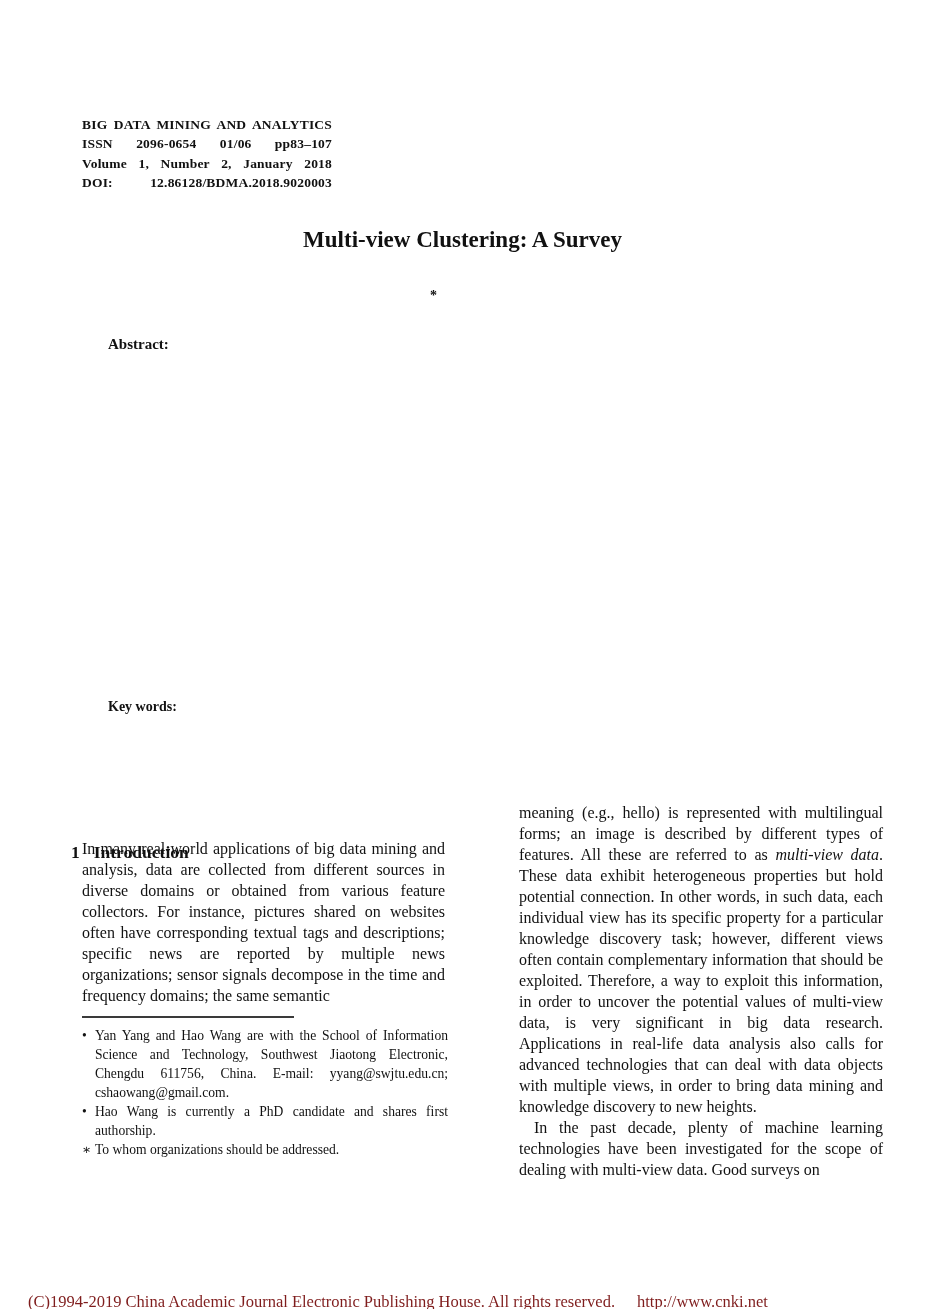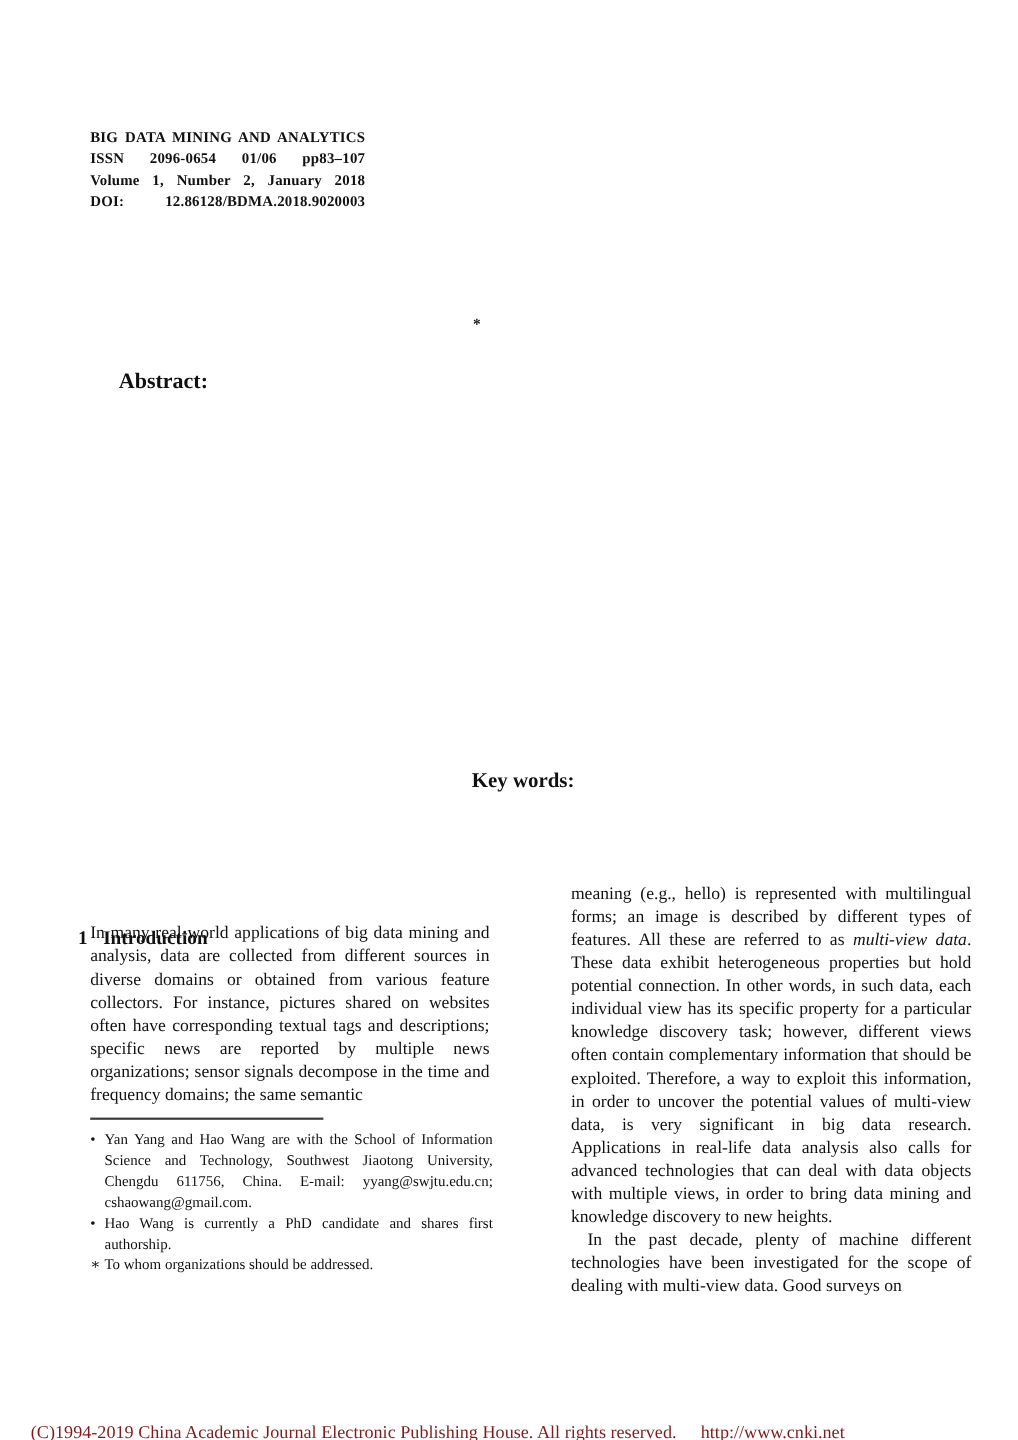--- a/index.html
+++ b/index.html
@@ -23,22 +23,22 @@
   .paper-title {
     position: absolute; left: 0; top: 227px; width: 925px;
     text-align: center; font-weight: bold; font-size: 23px;
   }
 
   .author-note {
     position: absolute; left: 430px; top: 288px;
     font-size: 14px; font-weight: bold;
   }
 
-  .abstract-block { position: absolute; left: 108px; top: 336px; width: 735px; font-size: 20px; }
-  .keywords-block { position: absolute; left: 108px; top: 699px; width: 735px; font-size: 19px; text-align: center; }
+  .abstract-block { position: absolute; left: 108px; top: 336px; width: 735px; font-size: 15px; }
+  .keywords-block { position: absolute; left: 108px; top: 699px; width: 735px; font-size: 14px; }
   .field-label { font-weight: bold; }
   .field-text { font-weight: normal; }
 
   .section-heading {
     position: absolute; left: 71px; top: 798px;
     font-size: 17.5px; font-weight: bold; margin-top: 44px;
   }
   .section-heading .sec-num { display: inline-block; margin-right: 14px; }
 
   .body-col {
@@ -73,20 +73,21 @@
 
 <div class="page">
 
   <div class="journal-header">
     <span class="jline">BIG DATA MINING AND ANALYTICS</span>
     <span class="jline">ISSN 2096-0654 01/06 pp83–107</span>
     <span class="jline">Volume 1, Number 2, January 2018</span>
     <span class="jline">DOI: 12.86128/BDMA.2018.9020003</span>
   </div>
 
+  <h1 class="paper-title">Multi-view Clustering: A Survey</h1>
 
   <div class="author-note">*</div>
 
   <div class="abstract-block">
     <span class="field-label">Abstract:</span>
     <span class="field-text"></span>
   </div>
 
   <div class="keywords-block">
     <span class="field-label">Key words:</span>
@@ -96,29 +97,29 @@
   <div class="section-heading">
     <span class="sec-num">1</span><span>Introduction</span>
   </div>
 
   <div class="body-col col-left">
     <p>In many real-world applications of big data mining and analysis, data are collected from different sources in diverse domains or obtained from various feature collectors.  For instance, pictures shared on websites often have corresponding textual tags and descriptions; specific news are reported by multiple news organizations; sensor signals decompose in the time and frequency domains; the same semantic</p>
   </div>
 
   <div class="body-col col-right">
     <p><span>meaning (e.g., hello) is represented with multilingual forms; an image is described by different types of features.  All these are referred to as </span><span class="it">multi-view data</span><span>.  These data exhibit heterogeneous properties but hold potential connection.  In other words, in such data, each individual view has its specific property for a particular knowledge discovery task; however, different views often contain complementary information that should be exploited.  Therefore, a way to exploit this information, in order to uncover the potential values of multi-view data, is very significant in big data research.  Applications in real-life data analysis also calls for advanced technologies that can deal with data objects with multiple views, in order to bring data mining and knowledge discovery to new heights.</span></p>
-    <p class="para-indent">In the past decade, plenty of machine different technologies have been investigated for the scope of dealing with multi-view data.  Good surveys on</p>
+    <p class="para-indent">In the past decade, plenty of machine learning technologies have been investigated for the scope of dealing with multi-view data.  Good surveys on</p>
   </div>
 
   <div class="footnote-rule"></div>
 
   <div class="footnotes">
     <div class="footnote-item">
       <span class="footnote-marker">•</span>
-      <span>Yan Yang and Hao Wang are with the School of Information Science and Technology, Southwest Jiaotong University, Chengdu 611756, China.  E-mail: yyang@swjtu.edu.cn; cshaowang@gmail.com.</span>
+      <span>Yan Yang and Hao Wang are with the School of Information Science and Technology, Southwest Jiaotong Electronic, Chengdu 611756, China.  E-mail: yyang@swjtu.edu.cn; cshaowang@gmail.com.</span>
     </div>
     <div class="footnote-item">
       <span class="footnote-marker">•</span>
       <span>Hao Wang is currently a PhD candidate and shares first authorship.</span>
     </div>
     <div class="footnote-item">
       <span class="footnote-marker">∗</span>
       <span>To whom organizations should be addressed.</span>
     </div>
   </div>

